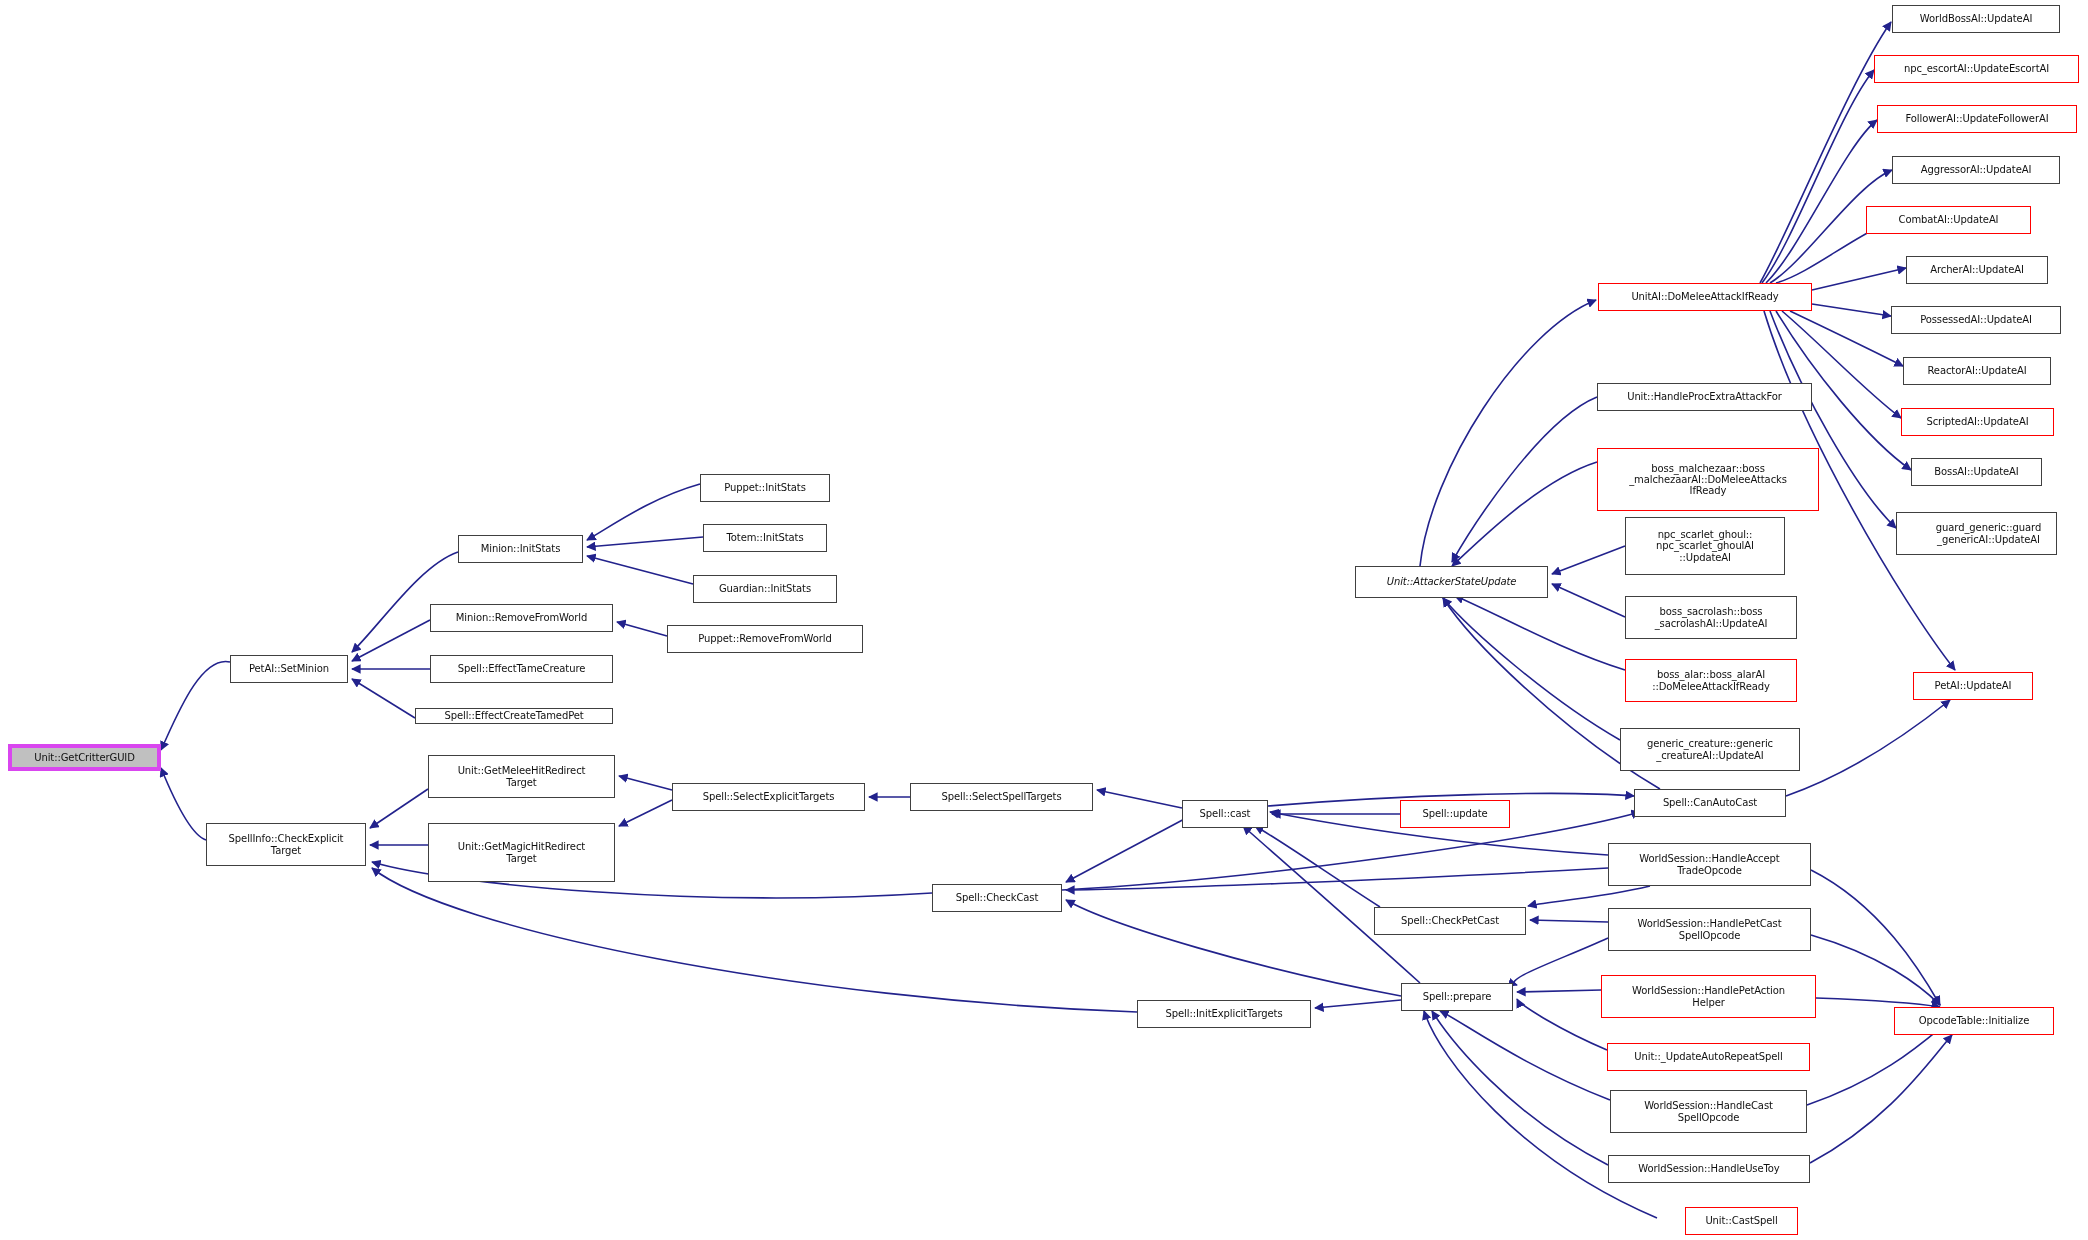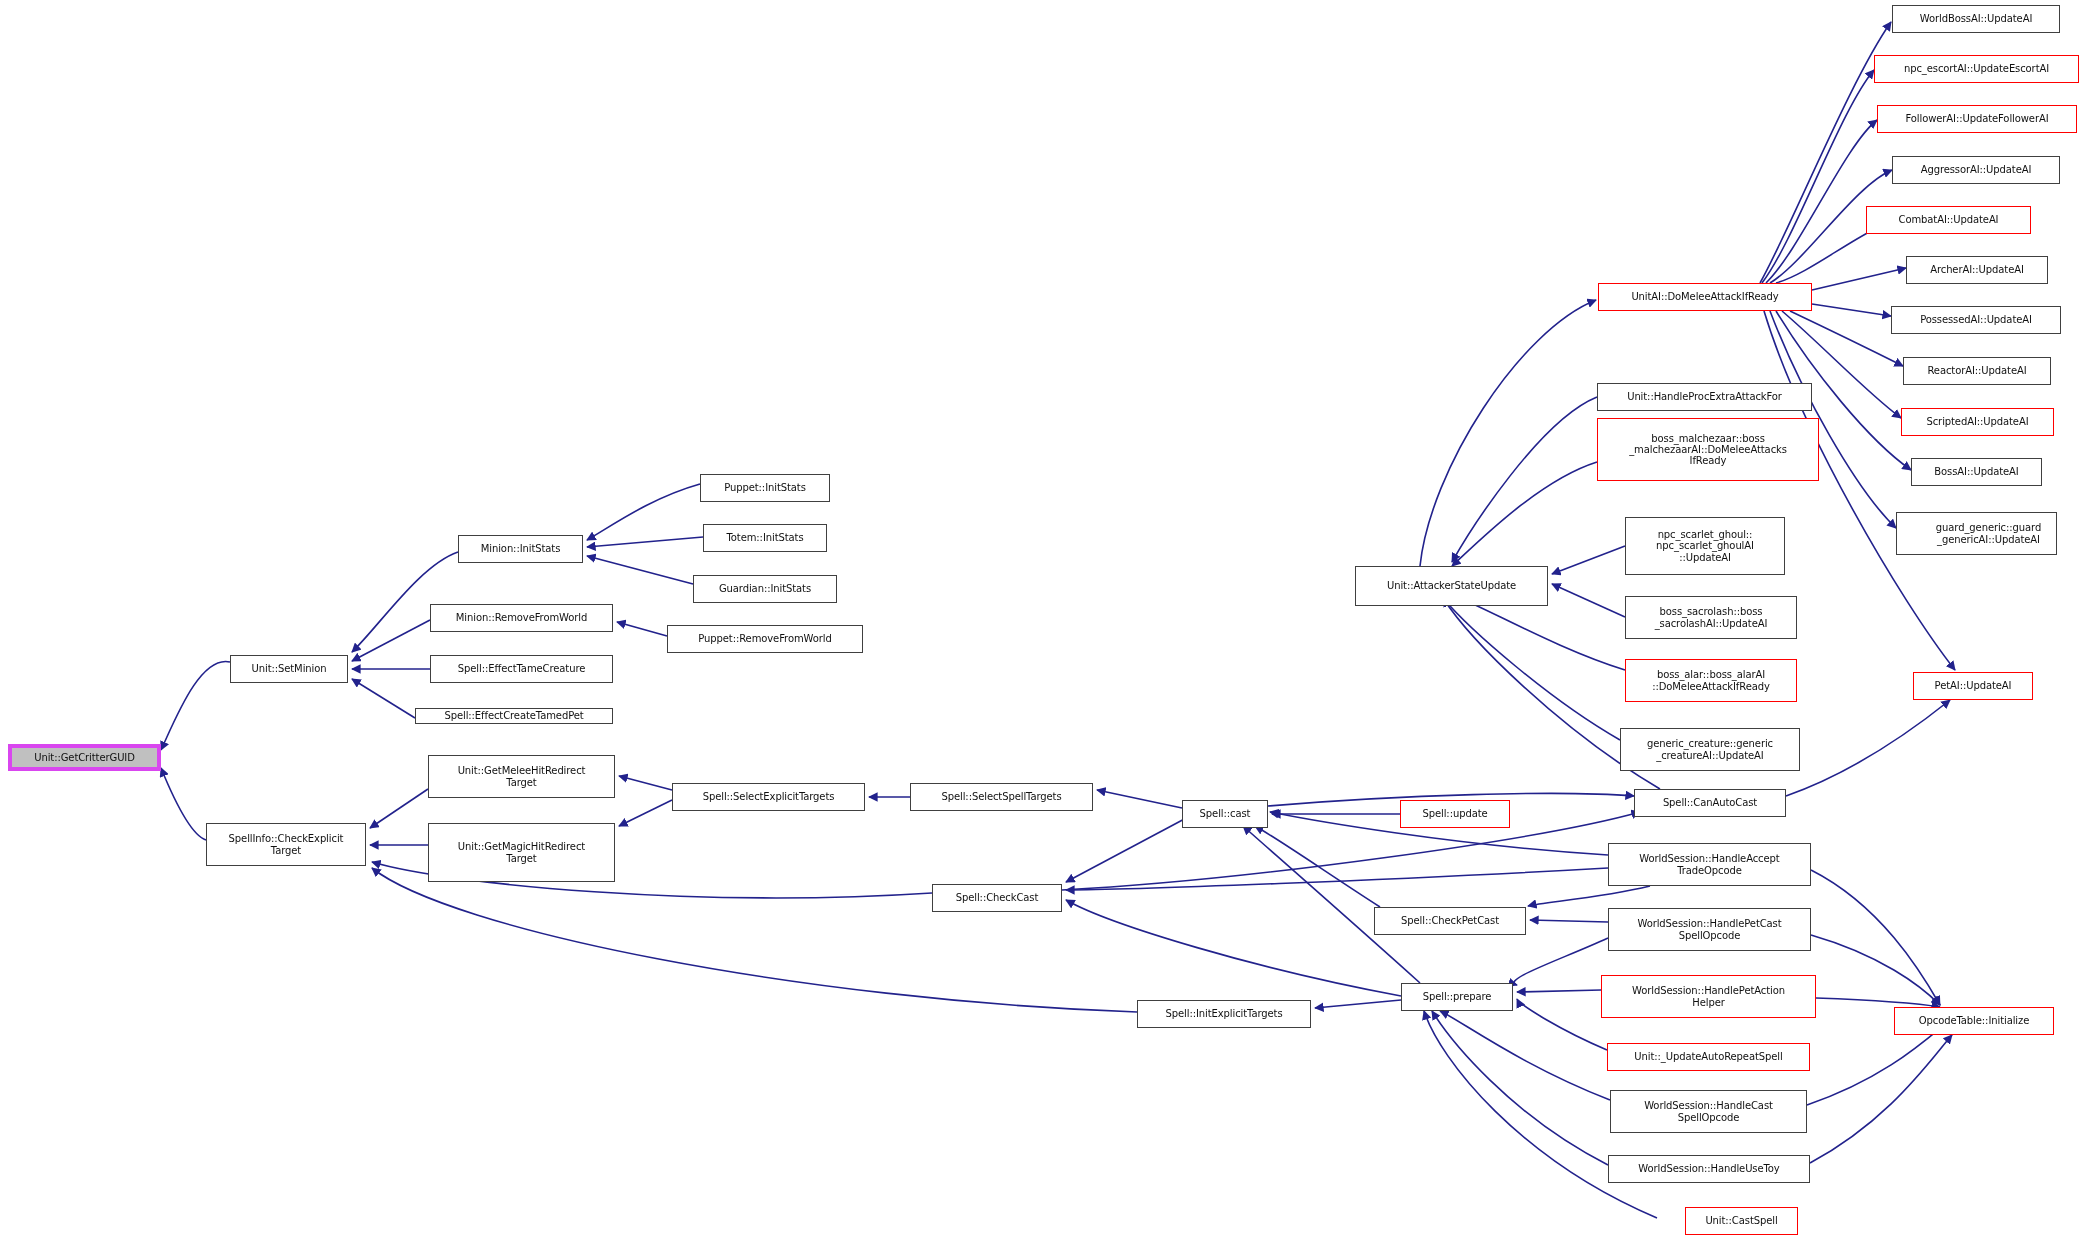--- a/index.html
+++ b/index.html
@@ -86,44 +86,44 @@
         <path d="M 1811,935 C 1880,955 1920,985 1940,1005" stroke="#22228c" marker-end="url(#ah)"></path>
         <path d="M 1816,998 C 1870,1000 1910,1002 1940,1007" stroke="#22228c" marker-end="url(#ah)"></path>
         <path d="M 1807,1105 C 1880,1080 1920,1045 1944,1025" stroke="#22228c" marker-end="url(#ah)"></path>
         <path d="M 1810,1163 C 1890,1120 1930,1060 1952,1035" stroke="#22228c" marker-end="url(#ah)"></path>
       </g>
   </svg>
   <div id="node-layer">
       <div class="node root" style="left: 8px; top: 744px; width: 153px; height: 27px;"><span class="lbl">Unit::GetCritterGUID</span></div>
       <div class="node" style="left: 206px; top: 823px; width: 160px; height: 43px;"><span class="lbl">SpellInfo::CheckExplicit
 Target</span></div>
-      <div class="node" style="left: 230px; top: 655px; width: 118px; height: 28px;"><span class="lbl">Unit::SetMinion</span></div>
+      <div class="node" style="left: 230px; top: 655px; width: 118px; height: 28px;"><span class="lbl">PetAI::SetMinion</span></div>
       <div class="node" style="left: 458px; top: 535px; width: 125px; height: 28px;"><span class="lbl">Minion::InitStats</span></div>
       <div class="node" style="left: 430px; top: 604px; width: 183px; height: 28px;"><span class="lbl">Minion::RemoveFromWorld</span></div>
       <div class="node" style="left: 430px; top: 655px; width: 183px; height: 28px;"><span class="lbl">Spell::EffectTameCreature</span></div>
       <div class="node" style="left: 415px; top: 708px; width: 198px; height: 16px;"><span class="lbl">Spell::EffectCreateTamedPet</span></div>
       <div class="node" style="left: 700px; top: 474px; width: 130px; height: 28px;"><span class="lbl">Puppet::InitStats</span></div>
       <div class="node" style="left: 703px; top: 524px; width: 124px; height: 28px;"><span class="lbl">Totem::InitStats</span></div>
       <div class="node" style="left: 693px; top: 575px; width: 144px; height: 28px;"><span class="lbl">Guardian::InitStats</span></div>
       <div class="node" style="left: 667px; top: 625px; width: 196px; height: 28px;"><span class="lbl">Puppet::RemoveFromWorld</span></div>
       <div class="node" style="left: 428px; top: 755px; width: 187px; height: 43px;"><span class="lbl">Unit::GetMeleeHitRedirect
 Target</span></div>
       <div class="node" style="left: 428px; top: 823px; width: 187px; height: 59px;"><span class="lbl">Unit::GetMagicHitRedirect
 Target</span></div>
       <div class="node" style="left: 672px; top: 783px; width: 193px; height: 28px;"><span class="lbl">Spell::SelectExplicitTargets</span></div>
       <div class="node" style="left: 910px; top: 783px; width: 183px; height: 28px;"><span class="lbl">Spell::SelectSpellTargets</span></div>
       <div class="node" style="left: 932px; top: 884px; width: 130px; height: 28px;"><span class="lbl">Spell::CheckCast</span></div>
       <div class="node" style="left: 1137px; top: 1000px; width: 174px; height: 28px;"><span class="lbl">Spell::InitExplicitTargets</span></div>
       <div class="node" style="left: 1182px; top: 800px; width: 86px; height: 28px;"><span class="lbl">Spell::cast</span></div>
       <div class="node red" style="left: 1400px; top: 800px; width: 110px; height: 28px;"><span class="lbl">Spell::update</span></div>
       <div class="node" style="left: 1374px; top: 907px; width: 152px; height: 28px;"><span class="lbl">Spell::CheckPetCast</span></div>
       <div class="node" style="left: 1401px; top: 983px; width: 112px; height: 28px;"><span class="lbl">Spell::prepare</span></div>
-      <div class="node" style="left: 1355px; top: 566px; width: 193px; height: 40px;"><span class="lbl">Unit::AttackerStateUpdate</span></div>
+      <div class="node" style="left: 1355px; top: 566px; width: 193px; height: 32px; font-style: italic;"><span class="lbl">Unit::AttackerStateUpdate</span></div>
       <div class="node" style="left: 1597px; top: 383px; width: 215px; height: 28px;"><span class="lbl">Unit::HandleProcExtraAttackFor</span></div>
-      <div class="node red" style="left: 1597px; top: 418px; width: 222px; height: 63px;"><span class="lbl">boss_malchezaar::boss
+      <div class="node red" style="left: 1597px; top: 448px; width: 222px; height: 63px;"><span class="lbl">boss_malchezaar::boss
 _malchezaarAI::DoMeleeAttacks
 IfReady</span></div>
       <div class="node" style="left: 1625px; top: 517px; width: 160px; height: 58px;"><span class="lbl">npc_scarlet_ghoul::
 npc_scarlet_ghoulAI
 ::UpdateAI</span></div>
       <div class="node" style="left: 1625px; top: 596px; width: 172px; height: 43px;"><span class="lbl">boss_sacrolash::boss
 _sacrolashAI::UpdateAI</span></div>
       <div class="node red" style="left: 1625px; top: 659px; width: 172px; height: 43px;"><span class="lbl">boss_alar::boss_alarAI
 ::DoMeleeAttackIfReady</span></div>
       <div class="node" style="left: 1620px; top: 728px; width: 180px; height: 43px;"><span class="lbl">generic_creature::generic

